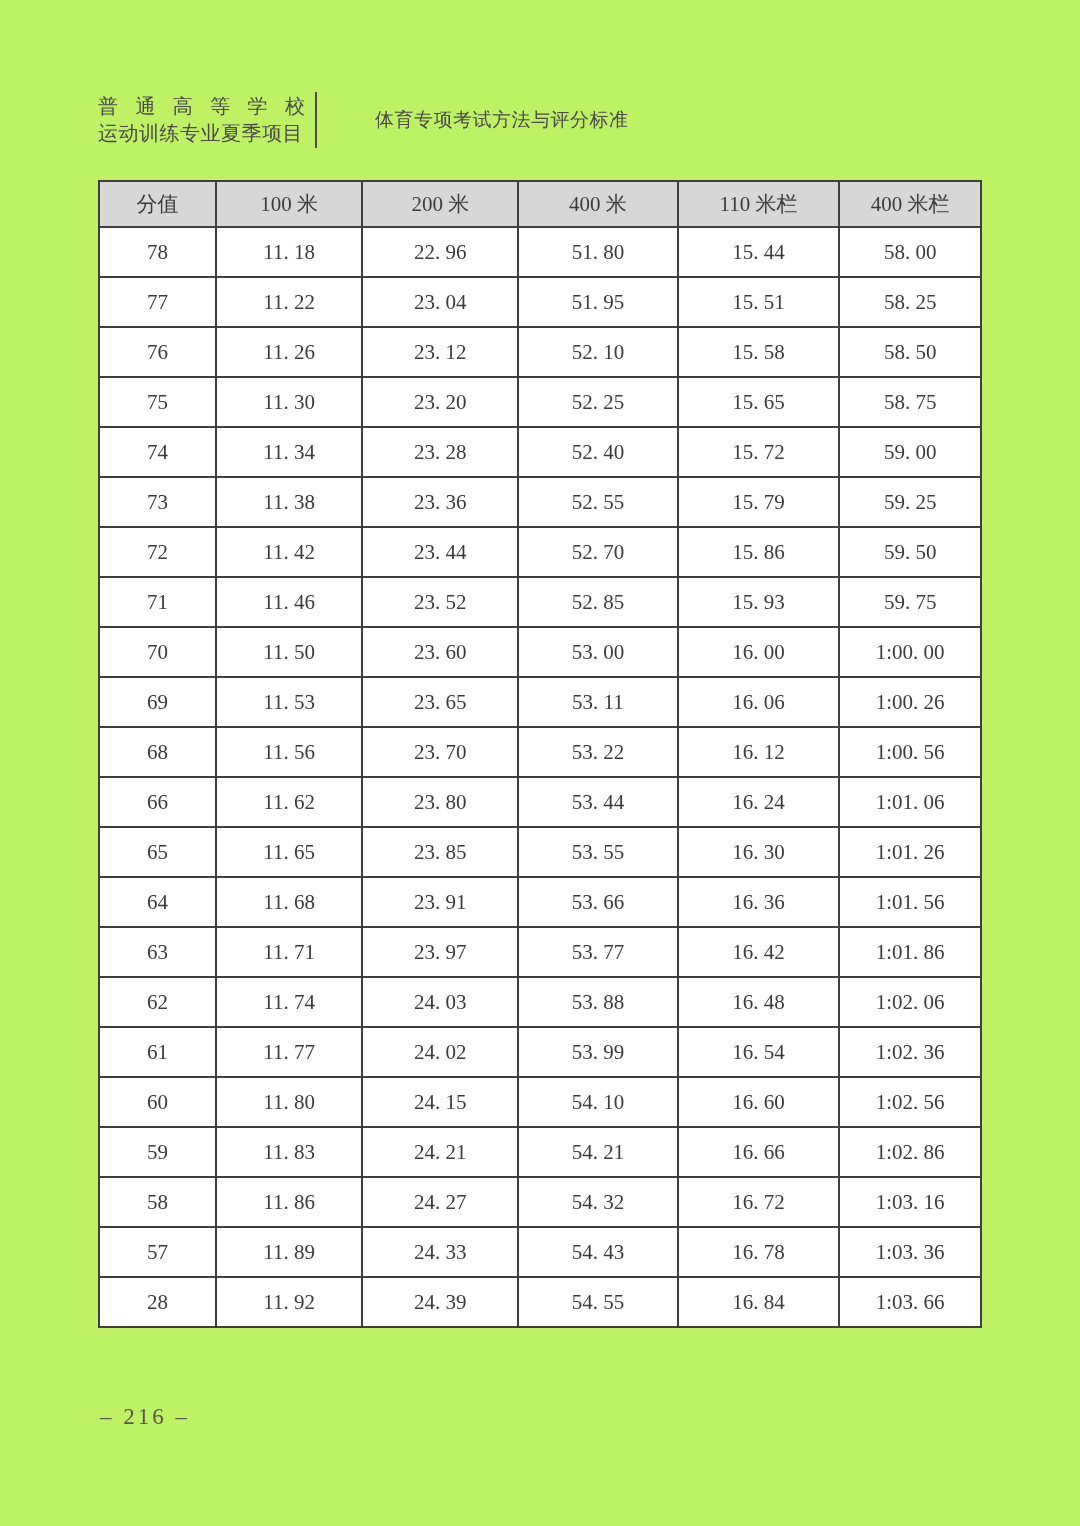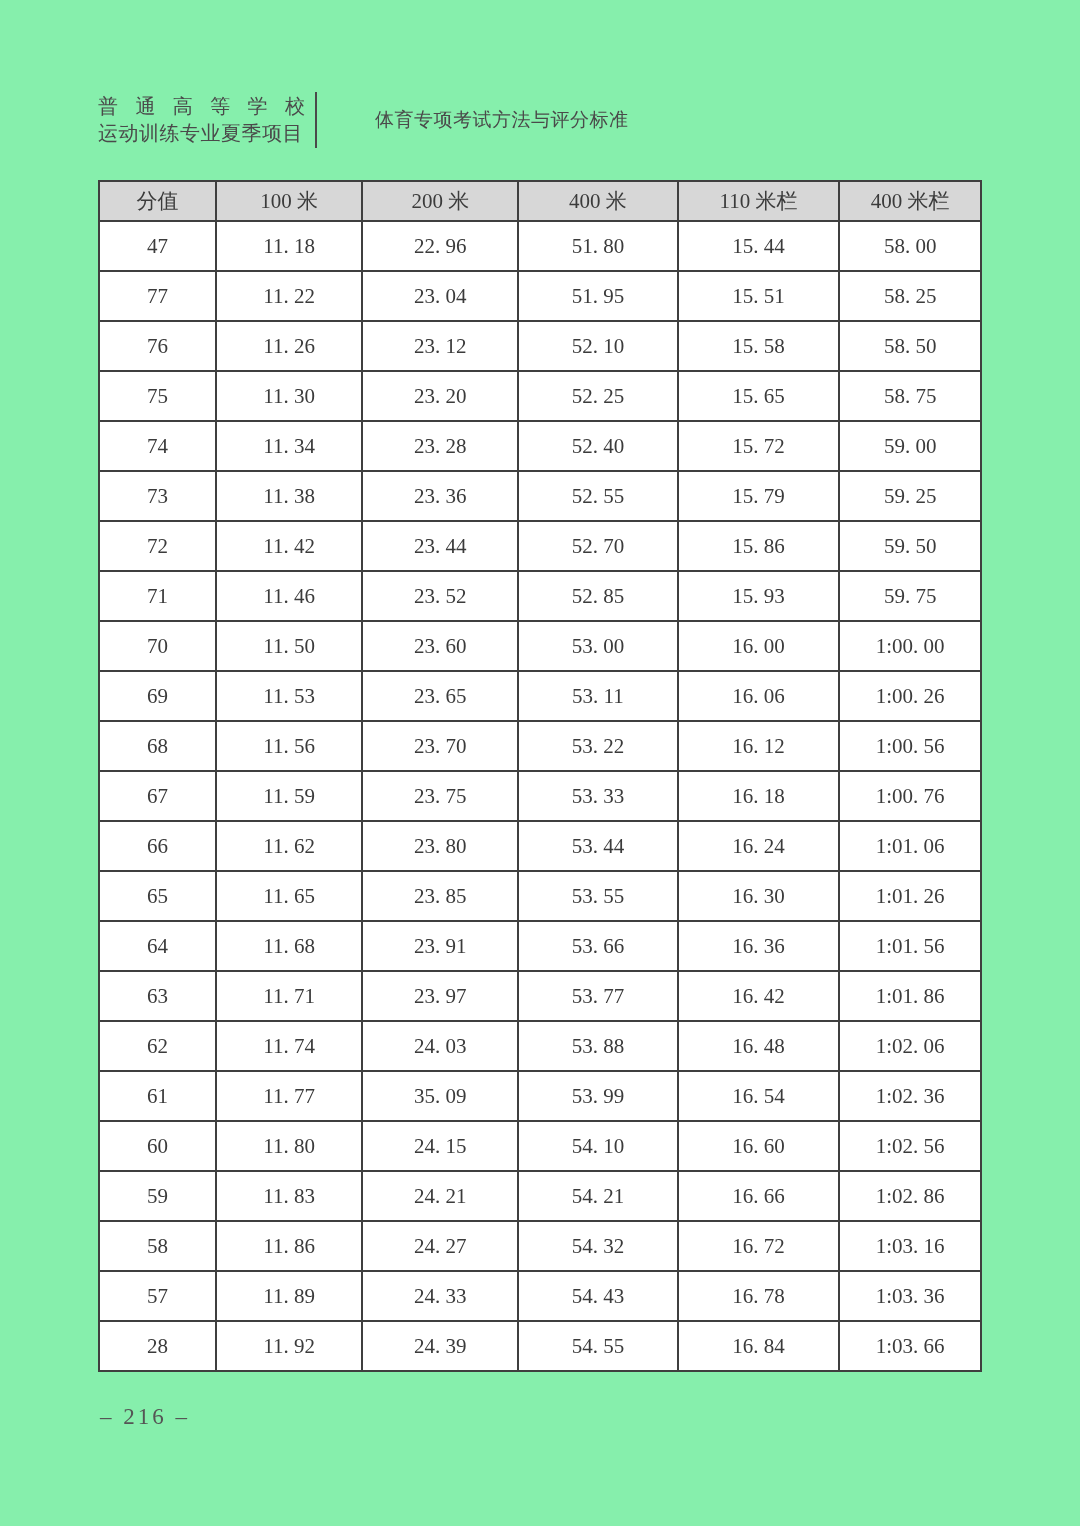--- a/index.html
+++ b/index.html
@@ -5,21 +5,21 @@
   * { margin: 0; padding: 0; box-sizing: border-box; }
   html, body { background: #ffffff; }
   body {
     font-family: "Liberation Serif", "DejaVu Serif", serif;
     width: 1080px; height: 1526px;
     position: relative;
     color: #3b3b3b;
   }
   .page {
     position: absolute; inset: 0;
-    background: #86efac;
+    background: #bef264;
   }
 
   
   .page-header {
     position: absolute;
     left: 98px; top: 92px;
     display: flex;
     align-items: center;
   }
   .hdr-left {
@@ -67,21 +67,21 @@
   table.score-table td {
     border: 2px solid #3f3f3f;
     text-align: center;
     vertical-align: middle;
     font-weight: normal;
     color: #3b3b3b;
     overflow: hidden;
     white-space: nowrap;
   }
   table.score-table th {
-    height: 40px;
+    height: 46px;
     background: #d7d7d7;
     font-size: 21px;
   }
   table.score-table td {
     height: 50px;
     background: #ffffff;
     font-size: 21px;
   }
 
   
@@ -122,21 +122,21 @@
             <th>分值</th>
             <th>100 米</th>
             <th>200 米</th>
             <th>400 米</th>
             <th>110 米栏</th>
             <th>400 米栏</th>
           </tr>
       </thead>
       <tbody>
           <tr>
-            <td>47</td>
+            <td>78</td>
             <td>11. 18</td>
             <td>22. 96</td>
             <td>51. 80</td>
             <td>15. 44</td>
             <td>58. 00</td>
           </tr>
           <tr>
             <td>77</td>
             <td>11. 22</td>
             <td>23. 04</td>
@@ -210,28 +210,20 @@
           </tr>
           <tr>
             <td>68</td>
             <td>11. 56</td>
             <td>23. 70</td>
             <td>53. 22</td>
             <td>16. 12</td>
             <td>1:00. 56</td>
           </tr>
           <tr>
-            <td>67</td>
-            <td>11. 59</td>
-            <td>23. 75</td>
-            <td>53. 33</td>
-            <td>16. 18</td>
-            <td>1:00. 76</td>
-          </tr>
-          <tr>
             <td>66</td>
             <td>11. 62</td>
             <td>23. 80</td>
             <td>53. 44</td>
             <td>16. 24</td>
             <td>1:01. 06</td>
           </tr>
           <tr>
             <td>65</td>
             <td>11. 65</td>
@@ -260,21 +252,21 @@
             <td>62</td>
             <td>11. 74</td>
             <td>24. 03</td>
             <td>53. 88</td>
             <td>16. 48</td>
             <td>1:02. 06</td>
           </tr>
           <tr>
             <td>61</td>
             <td>11. 77</td>
-            <td>35. 09</td>
+            <td>24. 02</td>
             <td>53. 99</td>
             <td>16. 54</td>
             <td>1:02. 36</td>
           </tr>
           <tr>
             <td>60</td>
             <td>11. 80</td>
             <td>24. 15</td>
             <td>54. 10</td>
             <td>16. 60</td>

